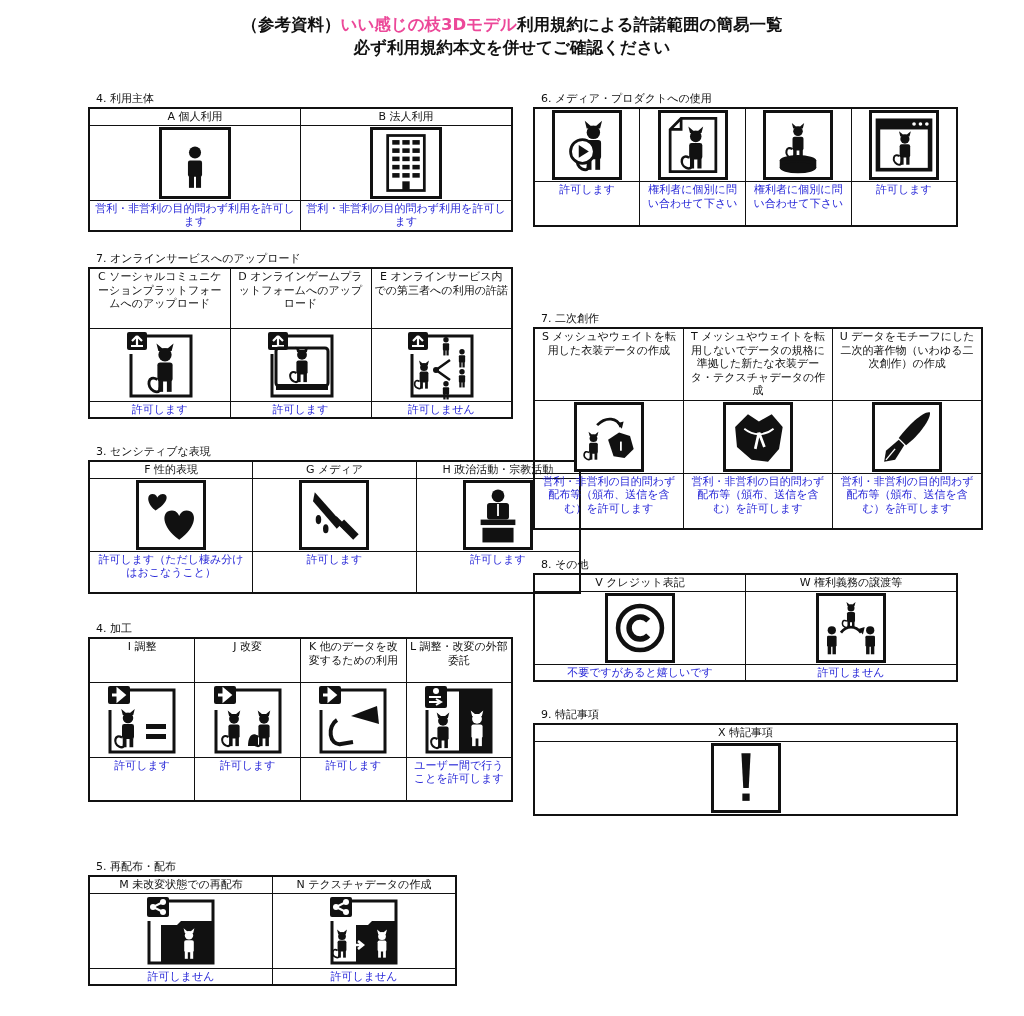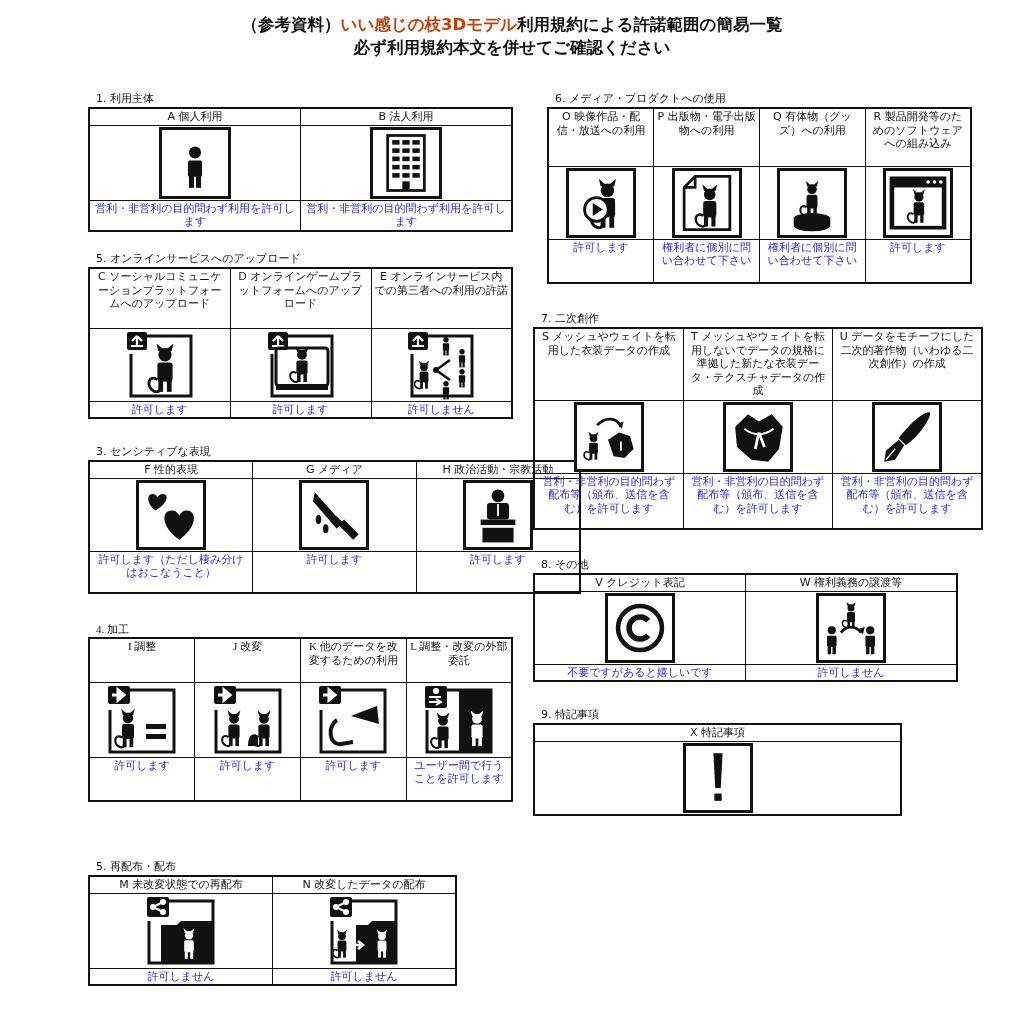--- a/index.html
+++ b/index.html
@@ -1,21 +1,21 @@
 <!DOCTYPE html>
 <html><head>
 <meta charset="utf-8">
 <style>
   * { box-sizing: border-box; margin: 0; padding: 0; }
   html, body { width: 1024px; height: 1016px; background: #ffffff; overflow: hidden; }
   body { position: relative; font-family: "DejaVu Sans", "Liberation Sans", sans-serif; color: #111; }
   .title { position: absolute; left: 0; width: 1024px; text-align: center; font-weight: bold; font-size: 16.5px; line-height: 22px; }
   .title1 { top: 14px; }
   .title2 { top: 37px; }
-  .title .hl { color: #c2410c; margin-top: 27px; }
+  .title .hl { color: #ec4899; margin-top: 27px; }
   .section { position: absolute; }
   .sec-head { font-size: 11px; line-height: 14px; height: 15px; padding-left: 8px; color: #111; }
   table.grid { border-collapse: collapse; table-layout: fixed; width: 100%; border: 2px solid #111; padding-left: 15px; }
   table.grid td { border: 1px solid #111; text-align: center; vertical-align: top; font-size: 11px; line-height: 13.5px; padding: 1px 3px; }
   td.lbl { color: #111; }
   td.res { color: #1f1fd6; }
   td.ico { padding: 4px 0; vertical-align: middle; }
   .iconbox { display: inline-block; border: 3px solid #111; background: #fff; position: relative; vertical-align: middle; }
   .iconbox svg { display: block; width: 100%; height: 100%; }
 </style>
@@ -62,21 +62,21 @@
       <rect x="0" y="0" width="22" height="20" rx="2" fill="#111"></rect>
       <circle cx="16" cy="5" r="3" fill="#fff"></circle>
         <circle cx="6" cy="10" r="3" fill="#fff"></circle>
         <circle cx="16" cy="15" r="3" fill="#fff"></circle>
       <path d="M16,5 L6,10 L16,15" stroke="#fff" stroke-width="2" fill="none"></path>
     </g>
   </defs>
 </svg>
 
 <div class="section" style="left:88px; top:92px; width:425px;">
-  <div class="sec-head">1. 利用主体</div>
+  <div class="sec-head">4. 利用主体</div>
   <table class="grid">
     <tbody>
         <tr>
       <td class="lbl">A 個人利用</td>
       <td class="lbl">B 法人利用</td>
     </tr>
     <tr>
       <td class="ico"><span class="iconbox" style="width:72px;height:72px;">
         <svg viewBox="0 0 72 72">
                 <use href="#person" transform="translate(36,40) scale(1.1)"></use>
@@ -106,21 +106,21 @@
     </tr>
     <tr>
       <td class="res">営利・非営利の目的問わず利用を許可します</td>
       <td class="res">営利・非営利の目的問わず利用を許可します</td>
     </tr>
   </tbody>
     </table>
 </div>
 
 <div class="section" style="left:88px; top:252px; width:425px;">
-  <div class="sec-head">5. オンラインサービスへのアップロード</div>
+  <div class="sec-head">7. オンラインサービスへのアップロード</div>
   <table class="grid">
     <tbody>
         <tr style="height:60px">
       <td class="lbl">C ソーシャルコミュニケーションプラットフォームへのアップロード</td>
       <td class="lbl">D オンラインゲームプラットフォームへのアップロード</td>
       <td class="lbl">E オンラインサービス内での第三者への利用の許諾</td>
     </tr>
     <tr>
       <td class="ico"><span class="iconbox" style="width:70px;height:70px;border:none;">
         <svg viewBox="0 0 70 70">
@@ -192,21 +192,21 @@
     </tr>
     <tr style="height:42px">
       <td class="res">許可します（ただし棲み分けはおこなうこと）</td>
       <td class="res">許可します</td>
       <td class="res">許可します</td>
     </tr>
   </tbody>
     </table>
 </div>
 
-<div class="section" style="left:88px; top:622px; width:425px;font-family:Liberation Serif, serif;">
+<div class="section" style="left:88px; top:622px; width:425px;">
   <div class="sec-head">4. 加工</div>
   <table class="grid">
     <tbody>
         <tr style="height:44px">
       <td class="lbl">I 調整</td>
       <td class="lbl">J 改変</td>
       <td class="lbl">K 他のデータを改変するための利用</td>
       <td class="lbl">L 調整・改変の外部委託</td>
     </tr>
     <tr>
@@ -253,21 +253,21 @@
   </tbody>
     </table>
 </div>
 
 <div class="section" style="left:88px; top:860px; width:369px;">
   <div class="sec-head">5. 再配布・配布</div>
   <table class="grid">
     <tbody>
         <tr>
       <td class="lbl">M 未改変状態での再配布</td>
-      <td class="lbl">N 改変したデータの配布</td>
+      <td class="lbl">N テクスチャデータの作成</td>
     </tr>
     <tr>
       <td class="ico"><span class="iconbox" style="width:72px;height:72px;border:none;">
         <svg viewBox="0 0 72 72">
                 <path d="M24,6 L68,6 L68,68 L4,68 L4,26" stroke="#111" stroke-width="3" fill="none"></path>
                 <use href="#sharebox" transform="translate(2,2)"></use>
           <path d="M16,30 L32,30 L36,26 L68,26 L68,68 L16,68 Z" fill="#111"></path>
                 <use href="#cat-white" transform="translate(44,50) scale(0.6)"></use>
               </svg></span></td>
       <td class="ico"><span class="iconbox" style="width:72px;height:72px;border:none;">
@@ -281,30 +281,24 @@
               </svg></span></td>
     </tr>
     <tr>
       <td class="res">許可しません</td>
       <td class="res">許可しません</td>
     </tr>
   </tbody>
     </table>
 </div>
 
-<div class="section" style="left:533px; top:92px; width:425px;margin-left:14px;">
+<div class="section" style="left:533px; top:92px; width:425px;">
   <div class="sec-head">6. メディア・プロダクトへの使用</div>
   <table class="grid">
     <tbody>
-        <tr style="height:58px">
-      <td class="lbl">O 映像作品・配信・放送への利用</td>
-      <td class="lbl">P 出版物・電子出版物への利用</td>
-      <td class="lbl">Q 有体物（グッズ）への利用</td>
-      <td class="lbl">R 製品開発等のためのソフトウェアへの組み込み</td>
-    </tr>
     <tr>
       <td class="ico"><span class="iconbox" style="width:70px;height:70px;">
         <svg viewBox="0 0 70 70">
                 <use href="#cat" transform="translate(42,38) scale(1.05)"></use>
                 <circle cx="30" cy="42" r="13" fill="#fff" stroke="#111" stroke-width="3"></circle>
                 <path d="M26,35 L37,42 L26,49 Z" fill="#111"></path>
               </svg></span></td>
       <td class="ico"><span class="iconbox" style="width:70px;height:70px;">
         <svg viewBox="0 0 70 70">
                 <path d="M22,6 L60,6 L60,64 L10,64 L10,18 Z" fill="#fff" stroke="#111" stroke-width="3"></path>
@@ -402,21 +396,21 @@
               </svg></span></td>
     </tr>
     <tr>
       <td class="res">不要ですがあると嬉しいです</td>
       <td class="res">許可しません</td>
     </tr>
   </tbody>
     </table>
 </div>
 
-<div class="section" style="left:533px; top:708px; width:369px;">
+<div class="section" style="left:533px; top:708px; width:425px;">
   <div class="sec-head">9. 特記事項</div>
   <table class="grid">
     <tbody>
         <tr>
           <td class="lbl">X 特記事項</td>
         </tr>
     <tr>
           <td class="ico"><span class="iconbox" style="width:70px;height:70px;">
       <svg viewBox="0 0 70 70">
                 <path d="M30,8 L40,8 L38,46 L32,46 Z" fill="#111"></path>

